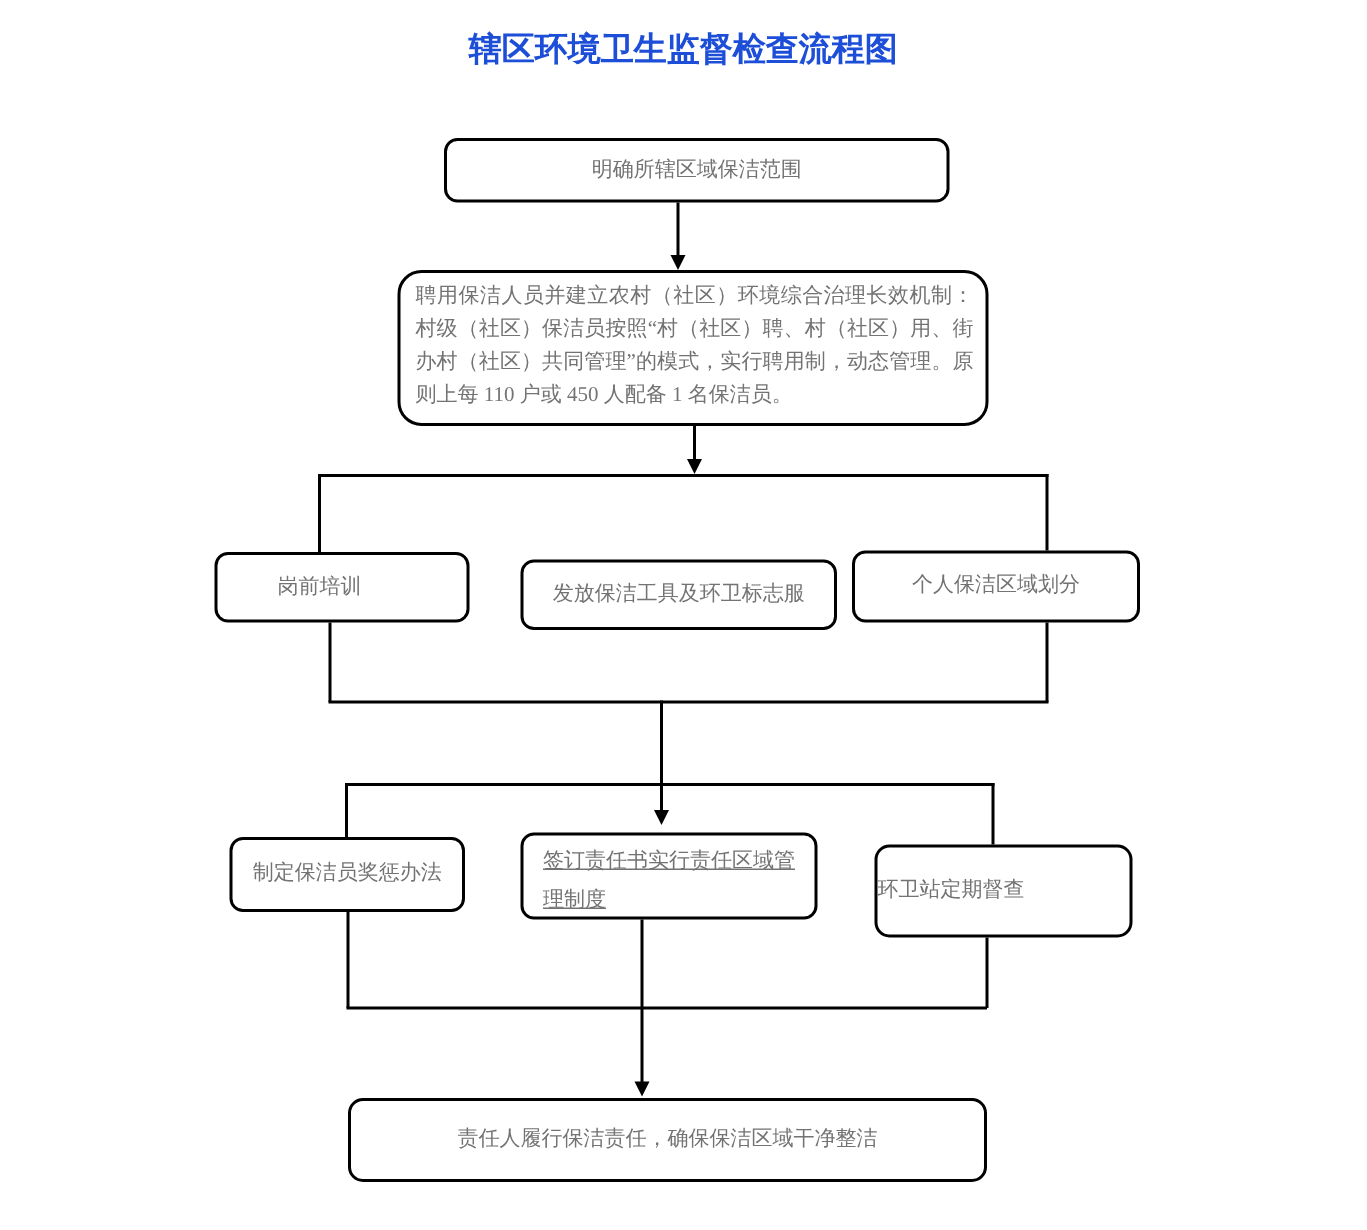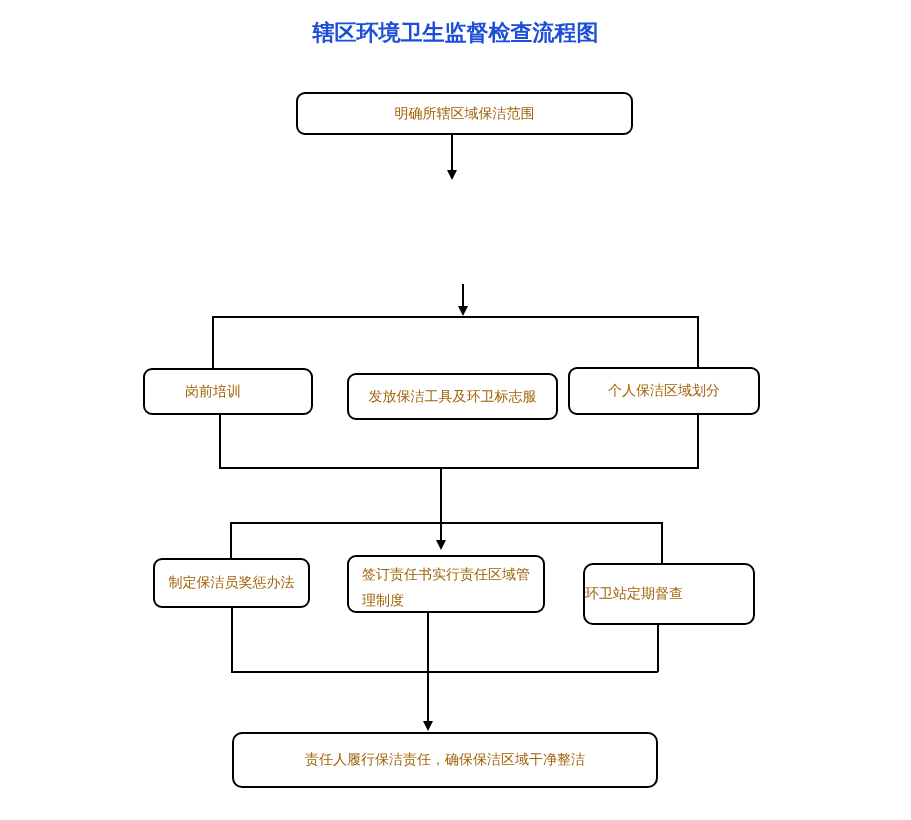--- a/index.html
+++ b/index.html
@@ -21,39 +21,39 @@
     font-weight: bold;
     color: #1d4ed8;
   }
   .node {
     position: absolute;
     box-sizing: border-box;
     border: 2px solid #000000;
     border-radius: 9px;
     background: #ffffff;
     font-size: 14px;
-    color: #a16207;
+    color: #737373;
     display: flex;
     align-items: center;
     justify-content: center;
     line-height: 1.55;
   }
   .node .txt { display: block; }
   #node-scope   { left: 296px; top:  92px; width: 337px; height: 43px; }
   #node-hire    { left: 265px; top: 180px; width: 394px; height: 104px;
                   border-radius: 16px; align-items: flex-start; justify-content: flex-start;
                   padding: 5px 8px 5px 10px; text-align: justify; line-height: 1.57; }
   #node-training{ left: 143px; top: 368px; width: 170px; height: 47px;
                   justify-content: flex-start; padding-left: 40px; }
   #node-tools   { left: 347px; top: 373px; width: 211px; height: 47px; }
   #node-area    { left: 568px; top: 367px; width: 192px; height: 48px; }
   #node-rewards { left: 153px; top: 558px; width: 157px; height: 50px; }
   #node-resp    { left: 347px; top: 555px; width: 198px; height: 58px;
                   align-items: flex-start; justify-content: flex-start;
-                  padding: 5px 0 0 13px; line-height: 1.85; }
+                  padding: 5px 0 0 13px; line-height: 1.85; text-decoration: underline; }
   #node-inspect { left: 583px; top: 563px; width: 172px; height: 62px;
                   justify-content: flex-start; border-radius: 10px; }
   #node-final   { left: 232px; top: 732px; width: 426px; height: 56px; border-radius: 10px; }
 
   .vline { position: absolute; width: 0; border-left: 2px solid #000000; }
   .hline { position: absolute; height: 0; border-top: 2px solid #000000; }
   .arrowhead {
     position: absolute; width: 0; height: 0;
     border-left: 5px solid transparent;
     border-right: 5px solid transparent;
@@ -85,20 +85,23 @@
 <body>
 
 <div class="page">
 
   <div class="title">辖区环境卫生监督检查流程图</div>
 
   <div class="node" id="node-scope">
     <span class="txt">明确所辖区域保洁范围</span>
   </div>
 
+  <div class="node" id="node-hire">
+    <span class="txt">聘用保洁人员并建立农村（社区）环境综合治理长效机制：村级（社区）保洁员按照“村（社区）聘、村（社区）用、街办村（社区）共同管理”的模式，实行聘用制，动态管理。原则上每 110 户或 450 人配备 1 名保洁员。</span>
+  </div>
 
   <div class="node" id="node-training">
     <span class="txt">岗前培训</span>
   </div>
 
   <div class="node" id="node-tools">
     <span class="txt">发放保洁工具及环卫标志服</span>
   </div>
 
   <div class="node" id="node-rewards">

